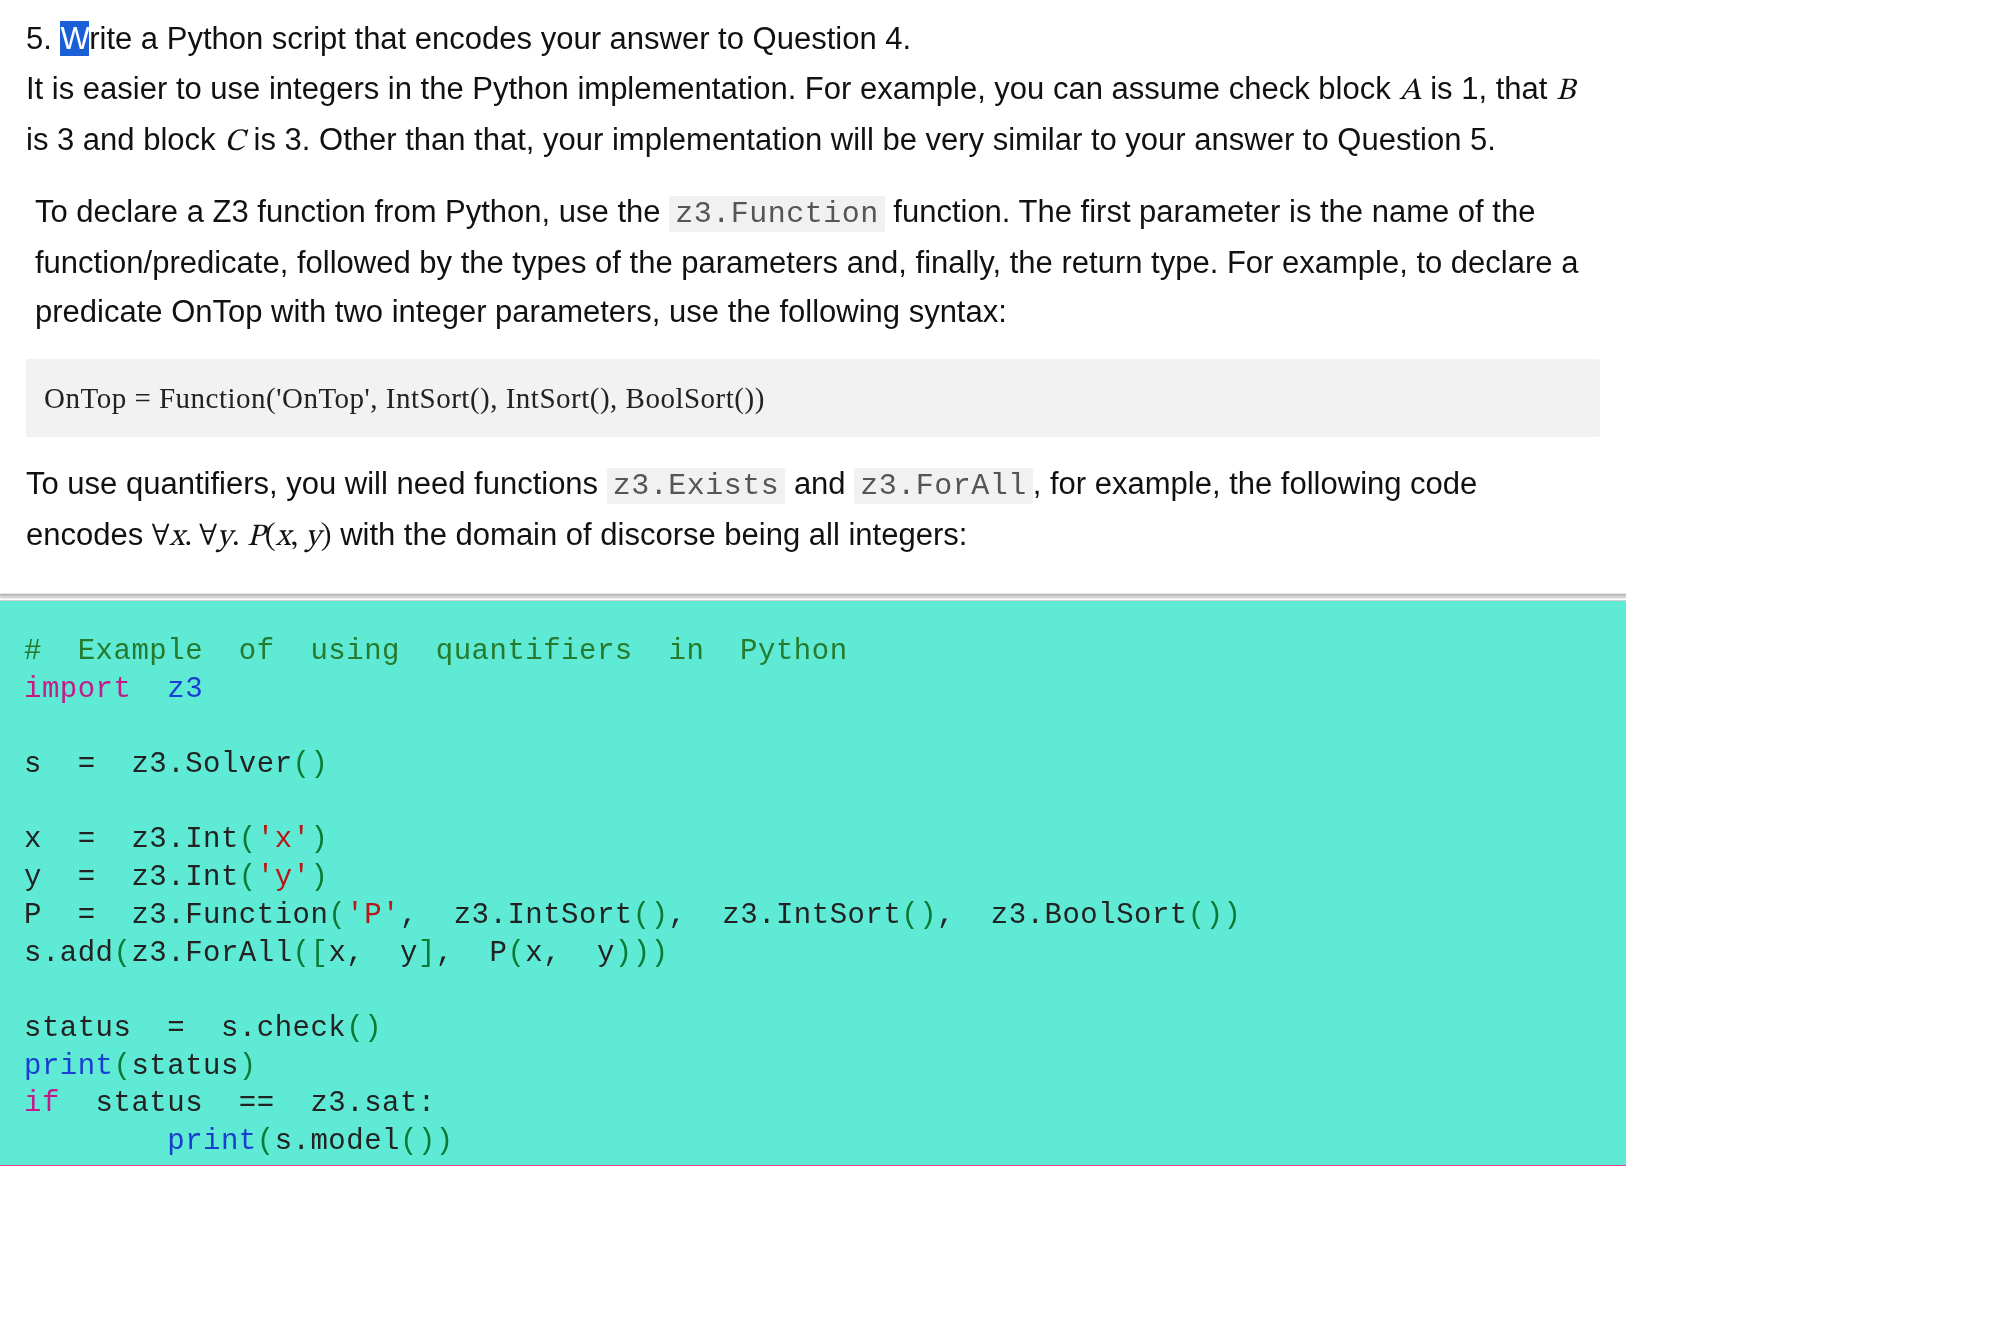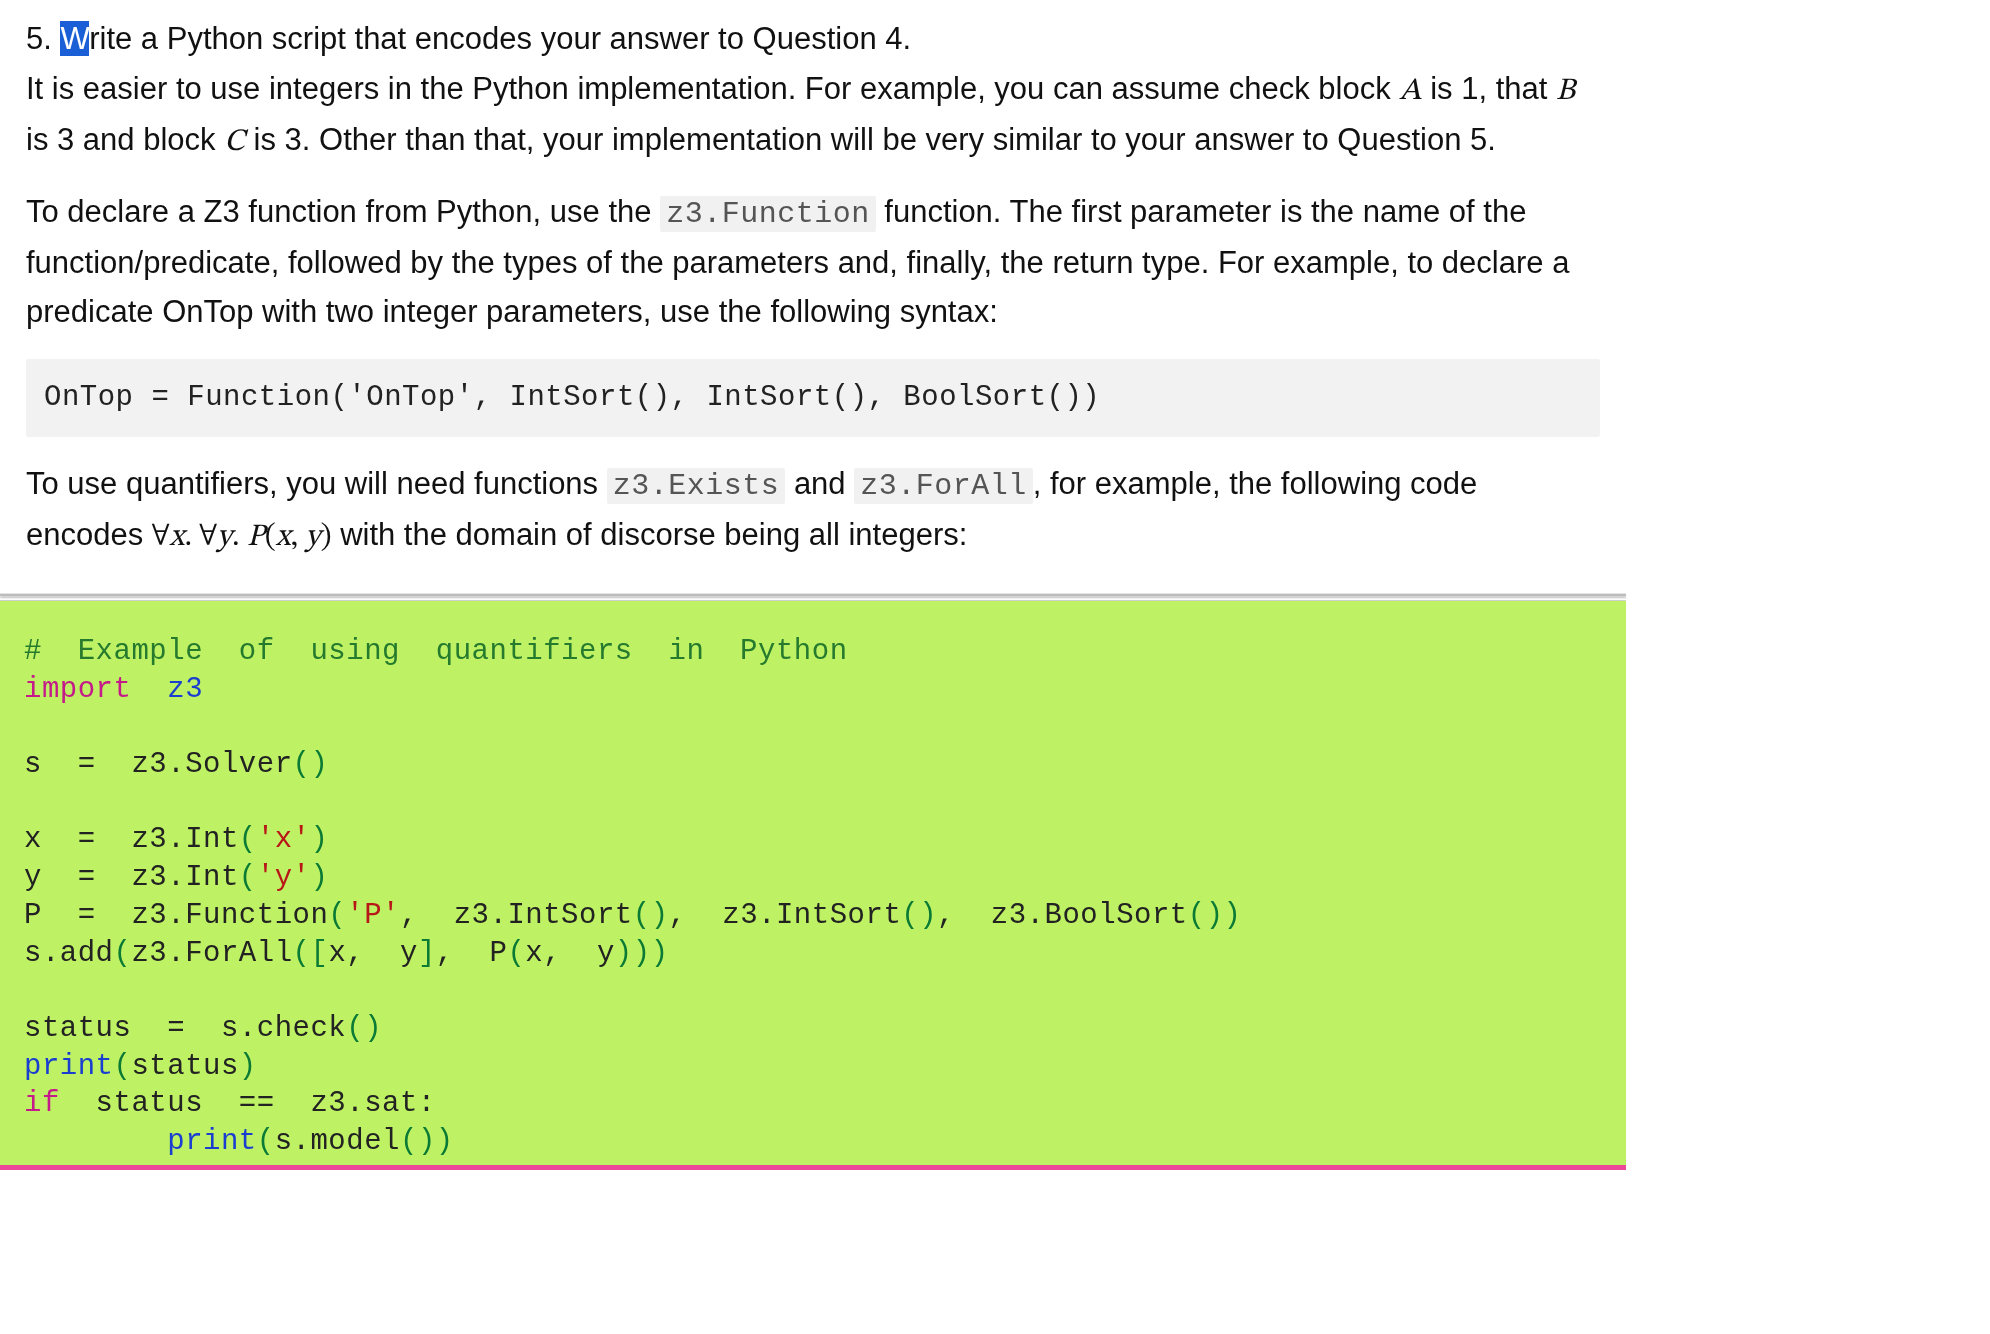--- a/index.html
+++ b/index.html
@@ -24,21 +24,21 @@
     display:inline;
   }
   .cursor-sel {
     background: #1a5fd6;
     color: #fff;
   }
   .para {
     margin: 0 0 18px 0;
   }
   .para2 {
-    margin: 20px 0 18px 0;
+    margin: 20px 0 18px 9px;
   }
   .math-it {
     font-family: "Cambria Math","STIX Two Math","Latin Modern Math","Times New Roman",serif;
     font-style: italic;
   }
   .math-rm {
     font-family: "Cambria Math","STIX Two Math","Latin Modern Math","Times New Roman",serif;
     font-style: normal;
   }
   code.inline {
@@ -47,37 +47,37 @@
     background: #f1f1f1;
     color: #555;
     padding: 1px 6px 1px 6px;
     border-radius: 2px;
     letter-spacing: 0.5px;
   }
   .codeblock {
     margin: 22px 26px 22px 26px;
     background: #f2f2f2;
     padding: 24px 18px;
-    font-family: Liberation Mono, monospace;
+    font-family: Liberation Serif, serif;
     font-size: 29px;
     line-height: 1.05;
     color: #222;
     letter-spacing: 0.5px;
     border-radius: 2px;
   }
   .frame-sep {
     border: none;
     border-top: 2px solid #bdbdbd;
     margin: 32px 0 0 0;
     box-shadow: 0 -1px 0 #e3e3e3, 0 2px 2px rgba(0,0,0,0.25);
   }
   .cell {
-    background: #bef264;
+    background: #5eead4;
     border-top: 1px solid #cfcfcf;
-    border-bottom: 5px solid #ec4899;
+    border-bottom: 1px solid #ec4899;
     margin-top: 4px;
     padding: 32px 12px 4px 24px;
     font-family: "SFMono-Regular","Menlo","Consolas","Liberation Mono","Courier New",monospace;
     font-size: 29px;
     line-height: 1.3;
     color: #222;
     letter-spacing: 0.5px;
     white-space: pre;
     overflow: hidden;
   }

